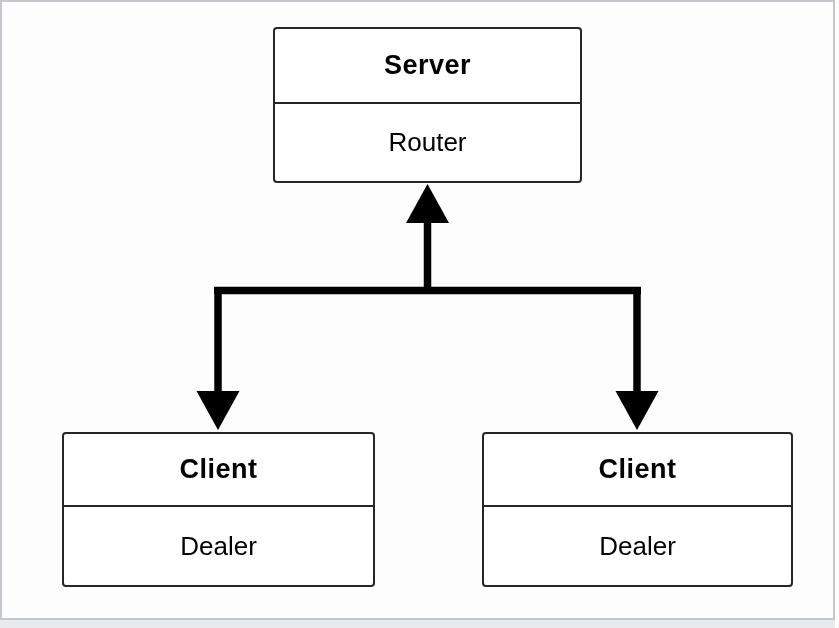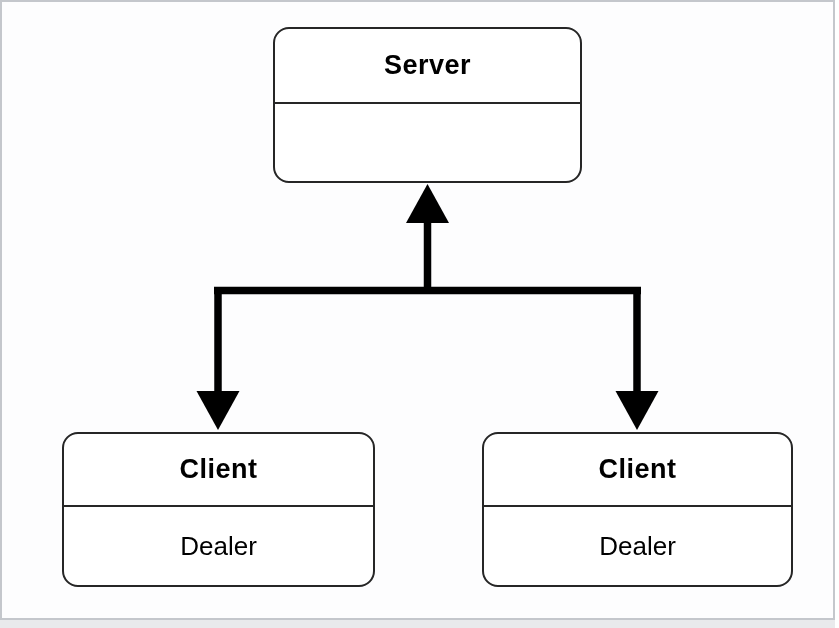--- a/index.html
+++ b/index.html
@@ -31,21 +31,21 @@
     left: 0;
     top: 620px;
     width: 835px;
     height: 8px;
     background: #e9eaec;
   }
   .node {
     position: absolute;
     box-sizing: border-box;
     border: 2.5px solid #262626;
-    border-radius: 16px;
+    border-radius: 4px;
     background: #ffffff;
     display: flex;
     flex-direction: column;
     color: #000000;
   }
   .node-title {
     height: 73px;
     flex: 0 0 auto;
     display: flex;
     align-items: center;
@@ -93,20 +93,21 @@
 
     <path d="M218 288 L218 393" fill="none" stroke-width="7.5" stroke="#000000"></path>
     <polygon points="218,430 196.5,391 239.5,391" fill="#000000"></polygon>
 
     <path d="M637 288 L637 393" fill="none" stroke-width="7.5" stroke="#000000"></path>
     <polygon points="637,430 615.5,391 658.5,391" fill="#000000"></polygon>
   </svg>
 
   <div class="node node-server">
     <div class="node-title">Server</div>
+    <div class="node-sub">Router</div>
   </div>
 
   <div class="node node-client-left">
     <div class="node-title">Client</div>
     <div class="node-sub">Dealer</div>
   </div>
 
   <div class="node node-client-right">
     <div class="node-title">Client</div>
     <div class="node-sub">Dealer</div>

